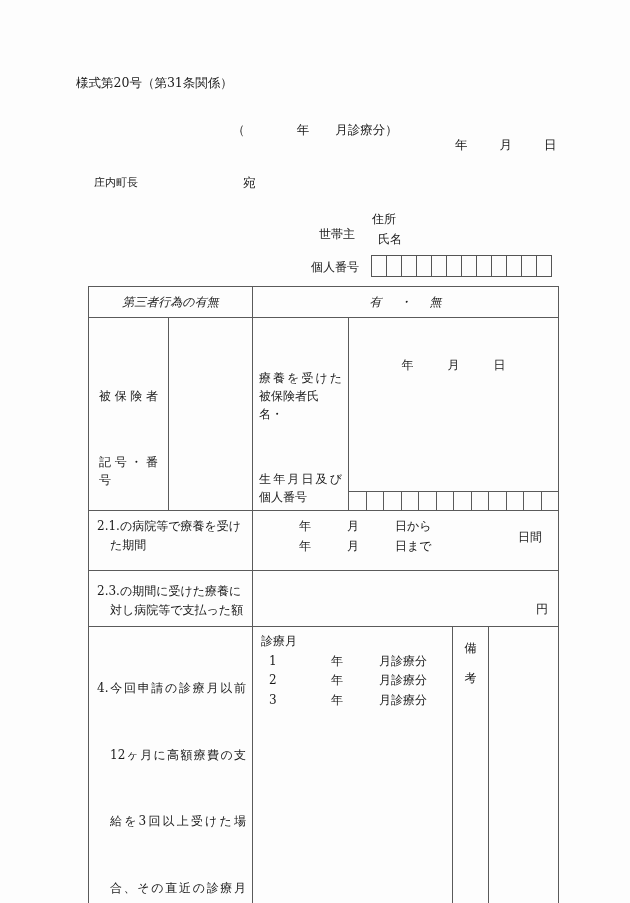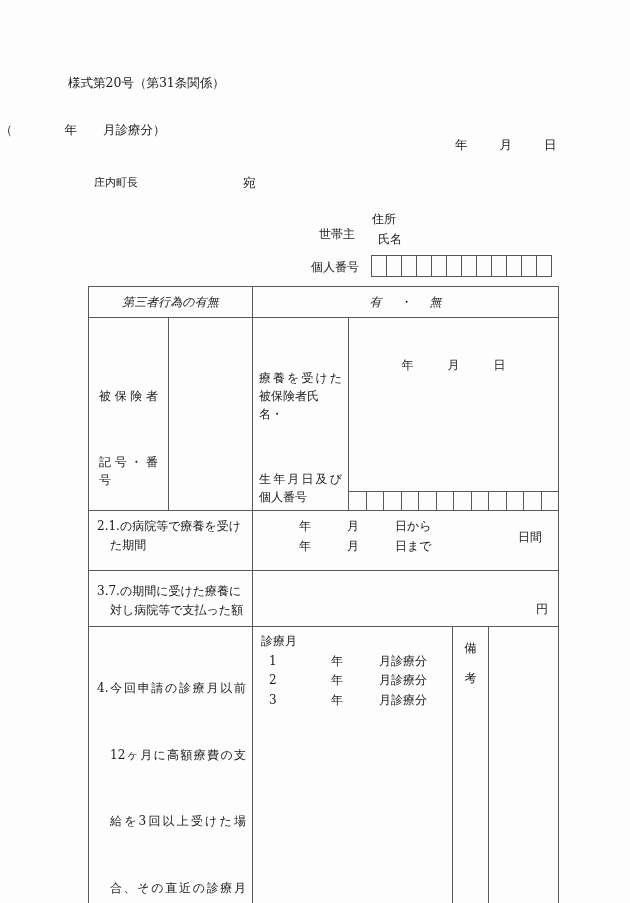--- a/index.html
+++ b/index.html
@@ -19,31 +19,31 @@
     position: absolute;
     inset: 0;
     background: #fdfdfd;
   }
 
   
   .abs { position: absolute; white-space: nowrap; line-height: 1; }
 
   
   #form-code {
-    left: 68px; top: 77px;
+    left: 76px; top: 77px;
     font-size: 12.5px;
   }
   #doc-title {
     left: 0; top: 103px;
     width: 630px; text-align: center;
     font-size: 13px; letter-spacing: 0.4px;
   }
   #doc-subtitle {
     left: 0; top: 124px;
-    width: 630px; text-align: left;
+    width: 630px; text-align: center;
     font-size: 12.5px;
   }
   #doc-subtitle .sp-lg { display: inline-block; width: 52px; }
   #doc-subtitle .sp-sm { display: inline-block; width: 26px; }
 
   #filing-date {
     left: 455px; top: 139px;
     font-size: 12.5px;
   }
   #filing-date .gap { display: inline-block; width: 32px; }
@@ -282,21 +282,21 @@
             <span class="pl"><span>年</span><span class="g1"></span><span>月</span><span class="g1"></span><span>日から</span></span>
             <span class="pl"><span>年</span><span class="g1"></span><span>月</span><span class="g1"></span><span>日まで</span></span>
           </div>
           <div class="days-unit">日間</div>
         </td>
       </tr>
 
       <tr style="height:52px">
         <td colspan="2">
           <div class="indent-hang" style="padding-top:11px">
-            <span class="ln">3.7.の期間に受けた療養に</span>
+            <span class="ln">2.3.の期間に受けた療養に</span>
             <span class="ln i">対し病院等で支払った額</span>
           </div>
         </td>
         <td colspan="4" class="money-cell">
           <div class="money-unit">円</div>
         </td>
       </tr>
 
       <tr style="height:82px">
         <td colspan="2">

